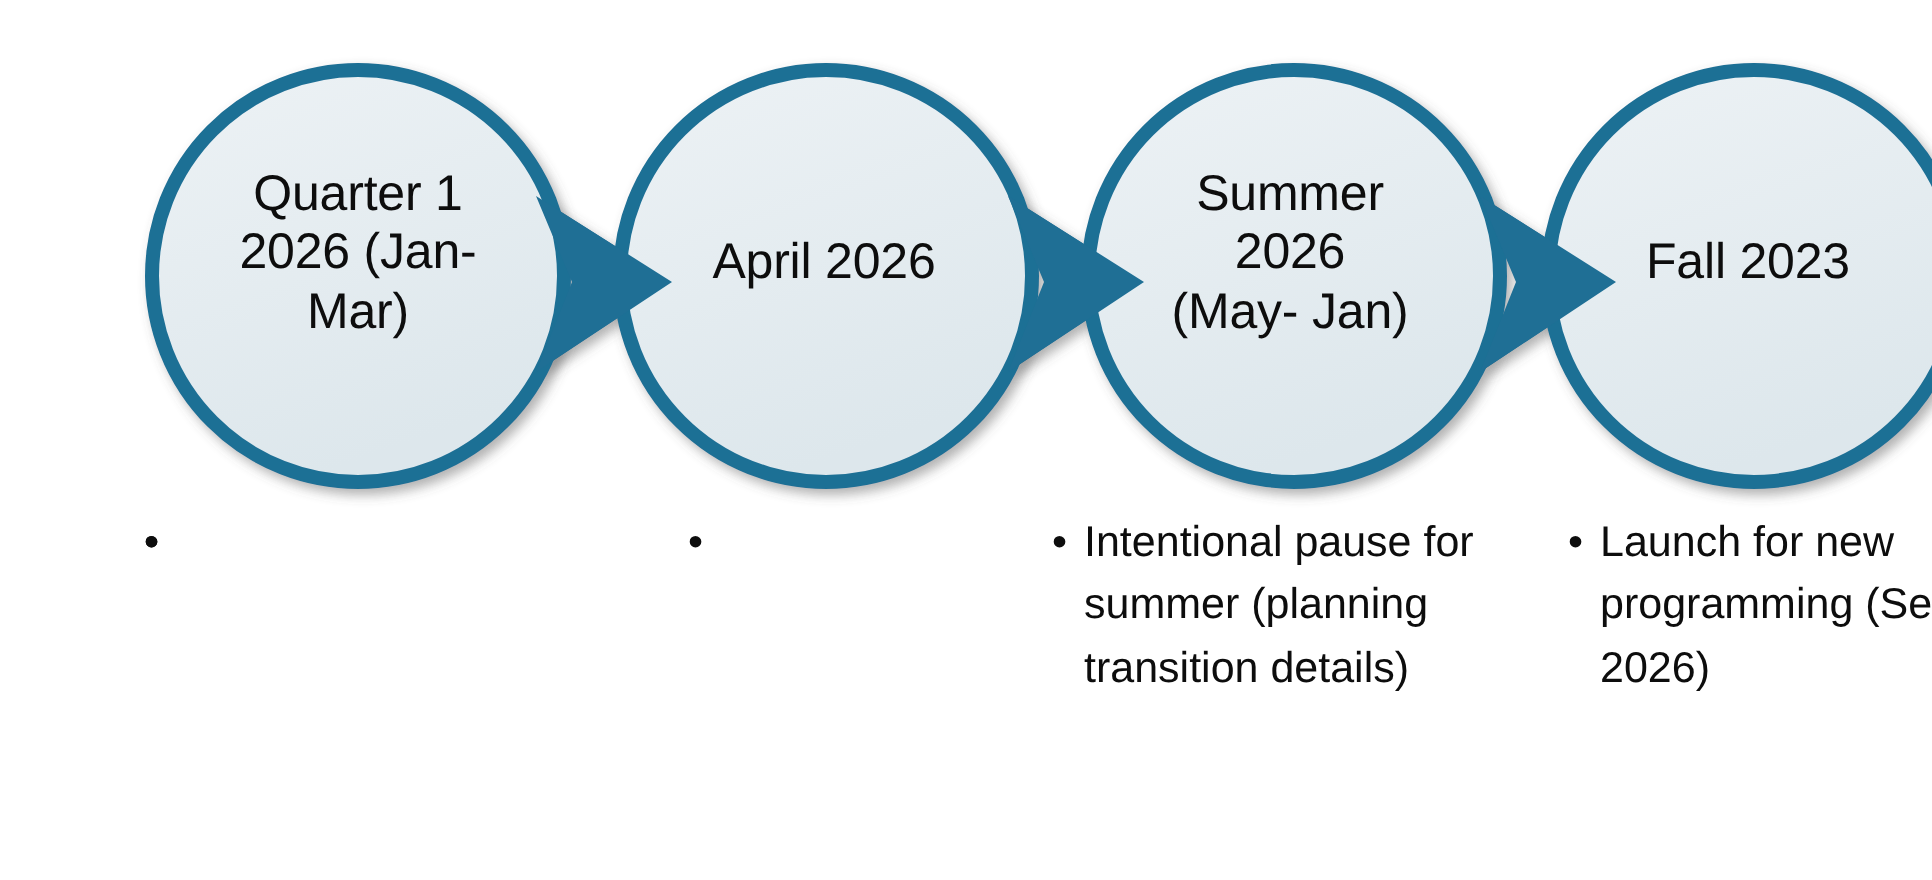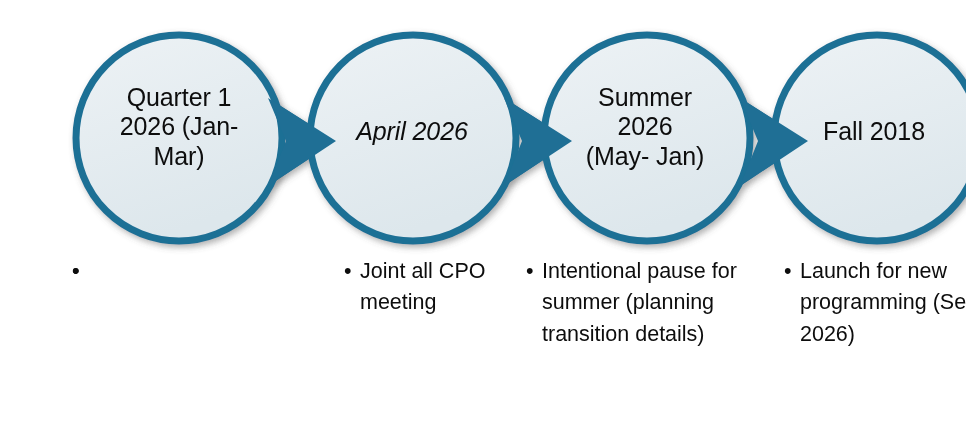--- a/index.html
+++ b/index.html
@@ -39,21 +39,21 @@
     color: #0d0d0d;
     font-size: 25px;
     line-height: 1.17;
     font-family: "Liberation Sans", sans-serif;
     letter-spacing: -0.1px;
     white-space: pre-line;
   }
 
   
   #stage-label-1 { left: 48px;  top: 83px;  width: 190px; }
-  #stage-label-2 { left: 290px; top: 117px; width: 172px; font-style: italic; }
+  #stage-label-2 { left: 290px; top: 117px; width: 172px; }
   #stage-label-3 { left: 516px; top: 83px;  width: 186px; }
   #stage-label-4 { left: 752px; top: 117px; width: 172px; }
 
   .bullet-column {
     position: absolute;
     top: 256px;
   }
   #bullets-1 { left: 28px;  width: 250px; }
   #bullets-2 { left: 300px; width: 175px; }
   #bullets-3 { left: 482px; width: 235px; }
@@ -113,35 +113,34 @@
     </g>
   </svg>
 
   <div class="stage-label" id="stage-label-1">Quarter 1
 2026 (Jan-
 Mar)</div>
   <div class="stage-label" id="stage-label-2">April 2026</div>
   <div class="stage-label" id="stage-label-3">Summer
 2026
 (May- Jan)</div>
-  <div class="stage-label" id="stage-label-4">Fall 2018</div>
+  <div class="stage-label" id="stage-label-4">Fall 2023</div>
 
   <div class="bullet-column" id="bullets-1">
     <div class="bullet-item">
       <span class="bullet-dot">•</span>
     </div>
     <div class="bullet-item">
       <span class="bullet-dot">•</span>
     </div>
   </div>
 
   <div class="bullet-column" id="bullets-2">
     <div class="bullet-item">
       <span class="bullet-dot">•</span>
-      <span>Joint all CPO meeting</span>
     </div>
   </div>
 
   <div class="bullet-column" id="bullets-3">
     <div class="bullet-item">
       <span class="bullet-dot">•</span>
       <span>Intentional pause for summer (planning transition details)</span>
     </div>
   </div>
 

